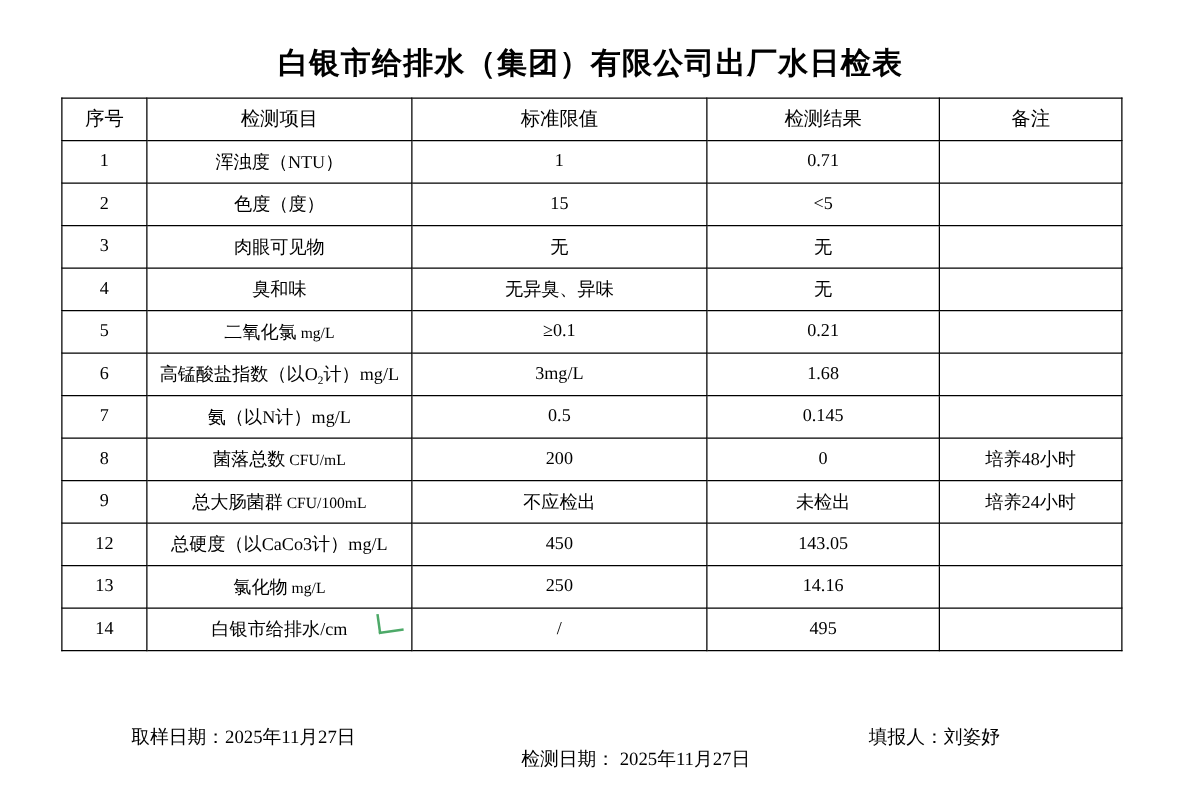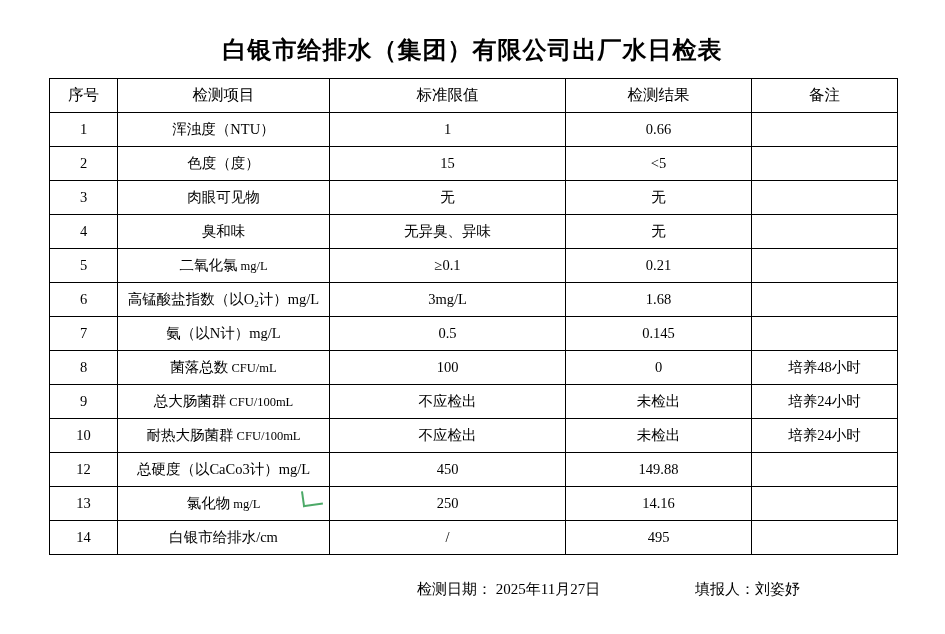--- a/index.html
+++ b/index.html
@@ -73,21 +73,21 @@
     width: 848px;
     height: 32px;
     font-size: 15px;
   }
   .footer .f-item {
     position: absolute;
     white-space: nowrap;
     font-family: "Liberation Serif", "DejaVu Serif", serif;
   }
   .f-sample { left: 56px; top: 2px; }
-  .f-test   { left: 368px; top: 2px; }
+  .f-test   { left: 368px; top: 20px; }
   .f-filler { left: 646px; top: 2px; }
   .green-tick {
     position: absolute;
     left: 302px;
     top: 490px;
     width: 18px;
     height: 14px;
     border-left: 2px solid #2e9b4e;
     border-bottom: 2px solid #2e9b4e;
     transform: rotate(-8deg);
@@ -116,21 +116,21 @@
         <td>标准限值</td>
         <td>检测结果</td>
         <td>备注</td>
       </tr>
     </thead>
     <tbody id="table-body">
     <tr>
           <td>1</td>
           <td>浑浊度（NTU）</td>
           <td>1</td>
-          <td>0.66</td>
+          <td>0.71</td>
           <td></td>
         </tr>
         <tr>
           <td>2</td>
           <td>色度（度）</td>
           <td>15</td>
           <td>&lt;5</td>
           <td></td>
         </tr>
         <tr>
@@ -164,43 +164,36 @@
         <tr>
           <td>7</td>
           <td>氨（以N计）mg/L</td>
           <td>0.5</td>
           <td>0.145</td>
           <td></td>
         </tr>
         <tr>
           <td>8</td>
           <td>菌落总数<span class="small-unit"> CFU/mL</span></td>
-          <td>100</td>
+          <td>200</td>
           <td>0</td>
           <td>培养48小时</td>
         </tr>
         <tr>
           <td>9</td>
           <td>总大肠菌群<span class="small-unit"> CFU/100mL</span></td>
           <td>不应检出</td>
           <td>未检出</td>
           <td>培养24小时</td>
         </tr>
         <tr>
-          <td>10</td>
-          <td>耐热大肠菌群<span class="small-unit"> CFU/100mL</span></td>
-          <td>不应检出</td>
-          <td>未检出</td>
-          <td>培养24小时</td>
-        </tr>
-        <tr>
           <td>12</td>
           <td>总硬度（以CaCo3计）mg/L</td>
           <td>450</td>
-          <td>149.88</td>
+          <td>143.05</td>
           <td></td>
         </tr>
         <tr>
           <td>13</td>
           <td>氯化物<span class="small-unit"> mg/L</span></td>
           <td>250</td>
           <td>14.16</td>
           <td></td>
         </tr>
         <tr>
@@ -209,17 +202,18 @@
           <td>/</td>
           <td>495</td>
           <td></td>
         </tr>
       </tbody>
   </table>
 
   <div class="green-tick"></div>
 
   <div class="footer">
+    <div class="f-item f-sample">取样日期：2025年11月27日</div>
     <div class="f-item f-test">检测日期： 2025年11月27日</div>
     <div class="f-item f-filler">填报人：刘姿妤</div>
   </div>
 
 </div>
 
 </body></html>

